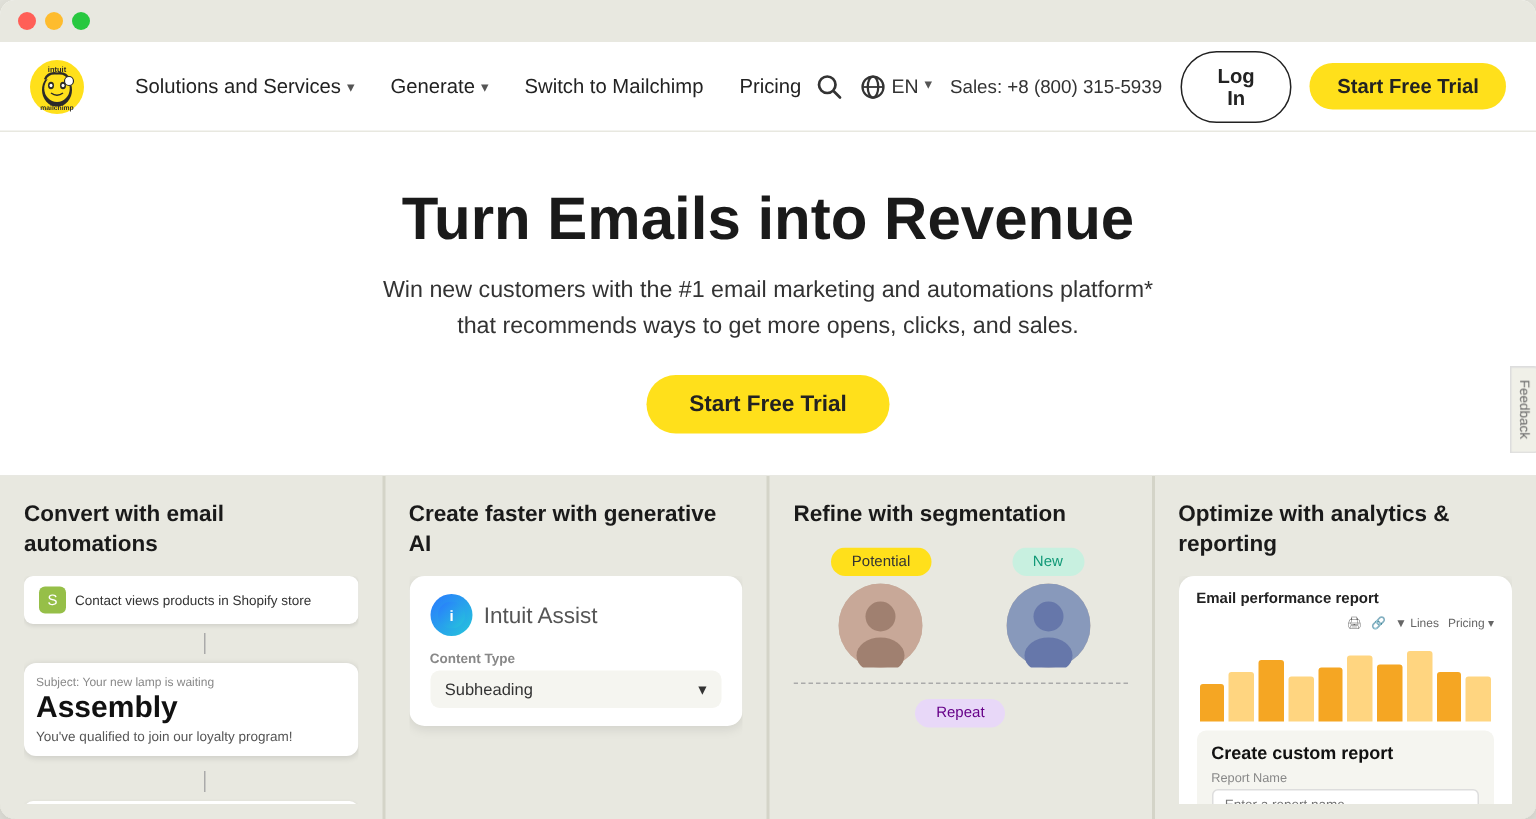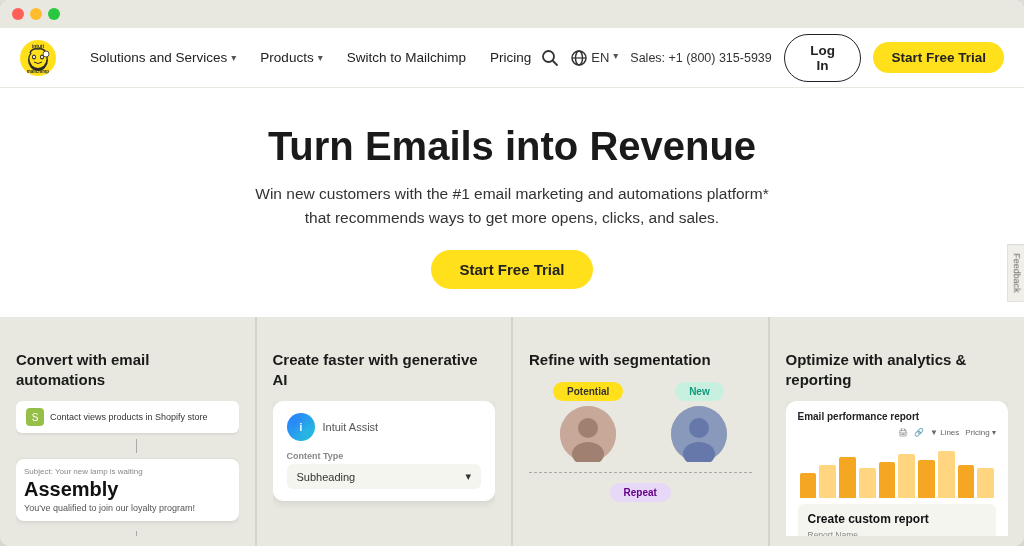--- a/index.html
+++ b/index.html
@@ -197,21 +197,21 @@
       display: flex;
       flex: 1;
       background: #d4d4c8;
       gap: 2px;
       overflow: hidden;
     }
 
     .feature-card {
       flex: 1;
       background: #e8e8e0;
-      padding: 33px 16px 10px;
+      padding: 16px 16px 10px;
       display: flex;
       flex-direction: column;
       overflow: hidden;
       position: relative;
     }
 
     .feature-title {
       font-size: 15px;
       font-weight: 700;
       color: #1a1a1a;
@@ -321,21 +321,21 @@
       color: #333;
       display: flex;
       justify-content: space-between;
       align-items: center;
     }
 
     .seg-badge {
       padding: 4px 14px;
       border-radius: 50px;
       font-size: 10px;
-      font-weight: 700;
+      font-weight: 400;
     }
 
     .seg-badge-yellow { background: #ffe01b; color: #333; }
     .seg-badge-green { background: #c8f0e0; color: #197; }
     .seg-badge-purple { background: #e8d8f8; color: #608; }
 
     .seg-avatar-placeholder {
       width: 56px;
       height: 56px;
       border-radius: 50%;
@@ -461,21 +461,21 @@
           <text x="18" y="33" text-anchor="middle" font-size="4.5" fill="#2c2a29" font-weight="bold">mailchimp</text>
         </svg>
       </div>
 
       <div class="nav-links">
         <div class="nav-item">
           <span>Solutions and Services</span>
           <span class="nav-chevron">▾</span>
         </div>
         <div class="nav-item">
-          <span>Products</span>
+          <span>Generate</span>
           <span class="nav-chevron">▾</span>
         </div>
         <div class="nav-item">
           <span>Switch to Mailchimp</span>
         </div>
         <div class="nav-item">
           <span>Pricing</span>
         </div>
       </div>
 
@@ -488,21 +488,21 @@
         </div>
         <div class="nav-lang">
           <svg width="16" height="16" viewBox="0 0 16 16">
             <circle cx="8" cy="8" r="7" stroke="#333" stroke-width="1.5" fill="none"></circle>
             <ellipse cx="8" cy="8" rx="3.5" ry="7" stroke="#333" stroke-width="1.5" fill="none"></ellipse>
             <line x1="1" y1="8" x2="15" y2="8" stroke="#333" stroke-width="1.2"></line>
           </svg>
           <span>EN</span>
           <span class="nav-chevron">▾</span>
         </div>
-        <span class="nav-sales">Sales: +1 (800) 315-5939</span>
+        <span class="nav-sales">Sales: +8 (800) 315-5939</span>
         <button class="btn-login">Log In</button>
         <button class="btn-start">Start Free Trial</button>
       </div>
     </nav>
 
     <section class="hero">
       <h1>Turn Emails into Revenue</h1>
       <p>Win new customers with the #1 email marketing and automations platform*<br>that recommends ways to get more opens, clicks, and sales.</p>
       <button class="btn-hero">Start Free Trial</button>
     </section>
@@ -547,21 +547,21 @@
                   <circle cx="9" cy="9" r="9" fill="url(#g1)"></circle>
                   <defs>
                     <linearGradient id="g1" x1="0" y1="0" x2="1" y2="1">
                       <stop offset="0%" stop-color="#2979ff"></stop>
                       <stop offset="100%" stop-color="#26c6da"></stop>
                     </linearGradient>
                   </defs>
                   <text x="9" y="13" text-anchor="middle" font-size="10" fill="#fff" font-weight="bold">i</text>
                 </svg>
               </div>
-              <span style="font-size:11px;color:#555;">Intuit Assist</span>
+              <span style="font-size:15px;color:#555;">Intuit Assist</span>
             </div>
             <div class="ai-field-label">Content Type</div>
             <div class="ai-field-val">
               <span>Subheading</span>
               <span>▾</span>
             </div>
           </div>
         </div>
       </div>
 

